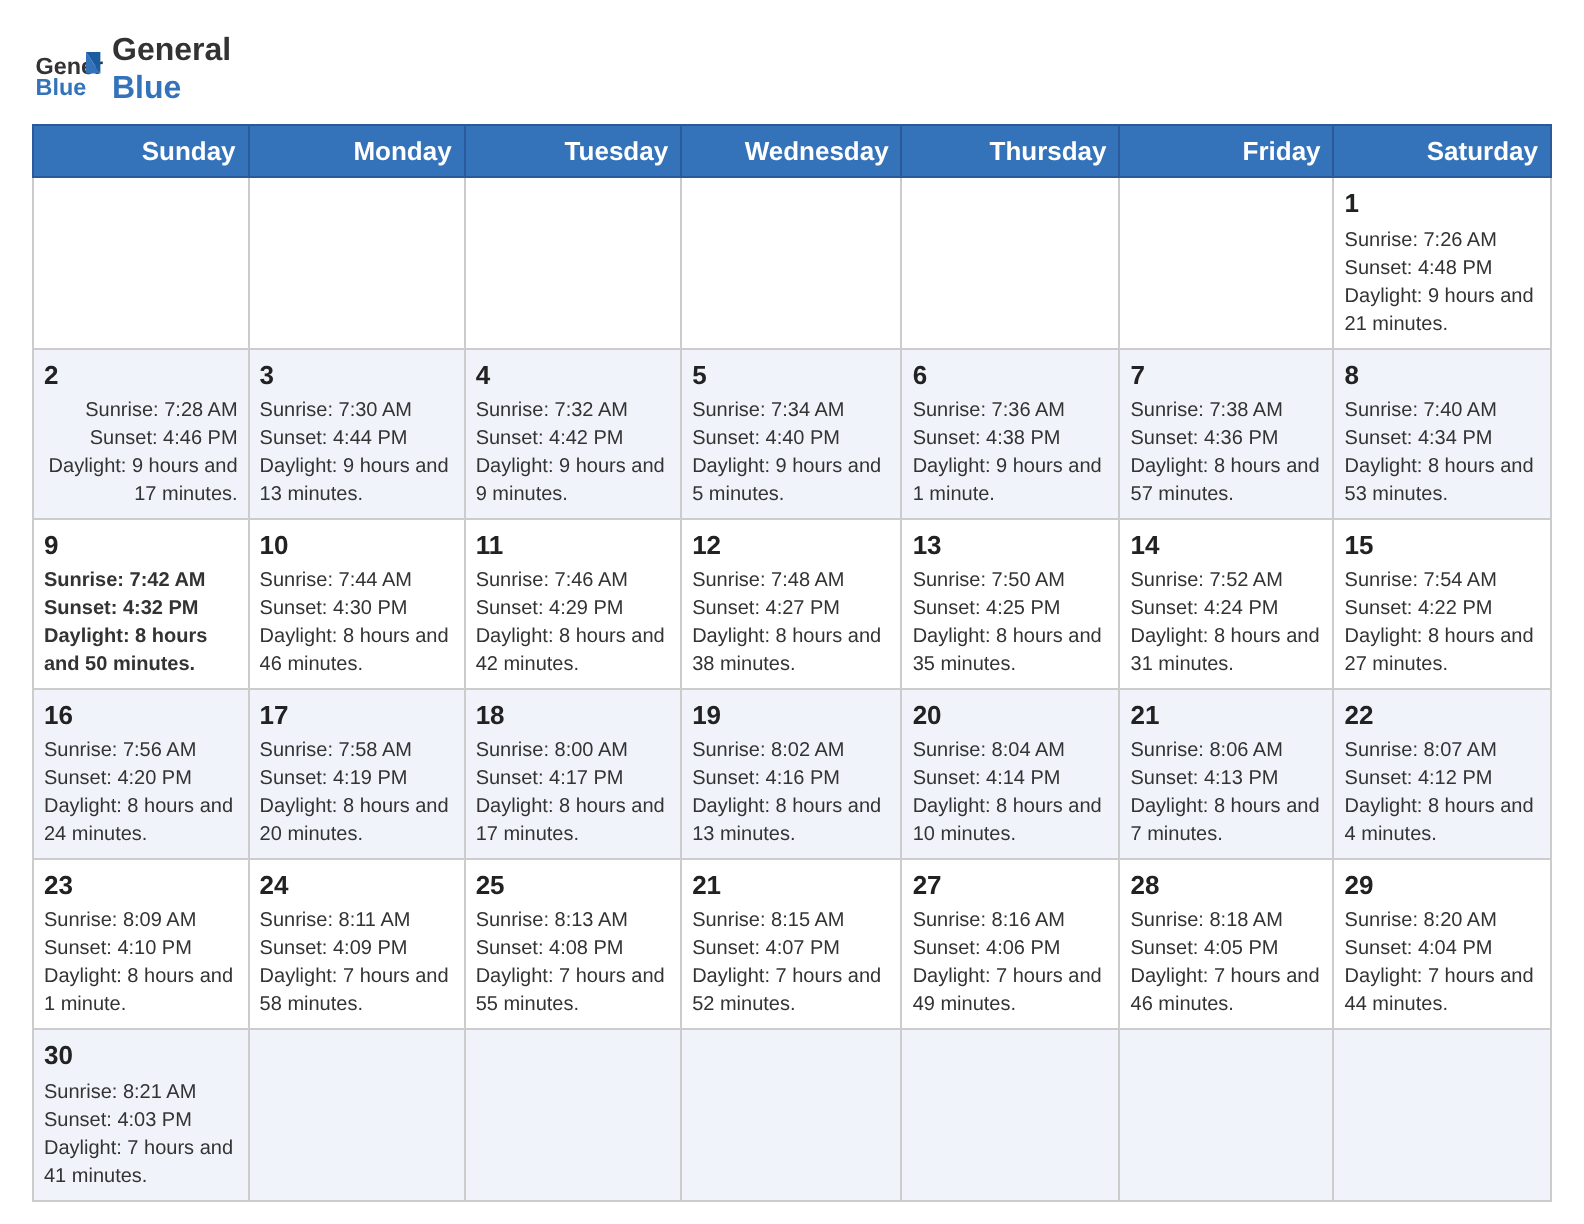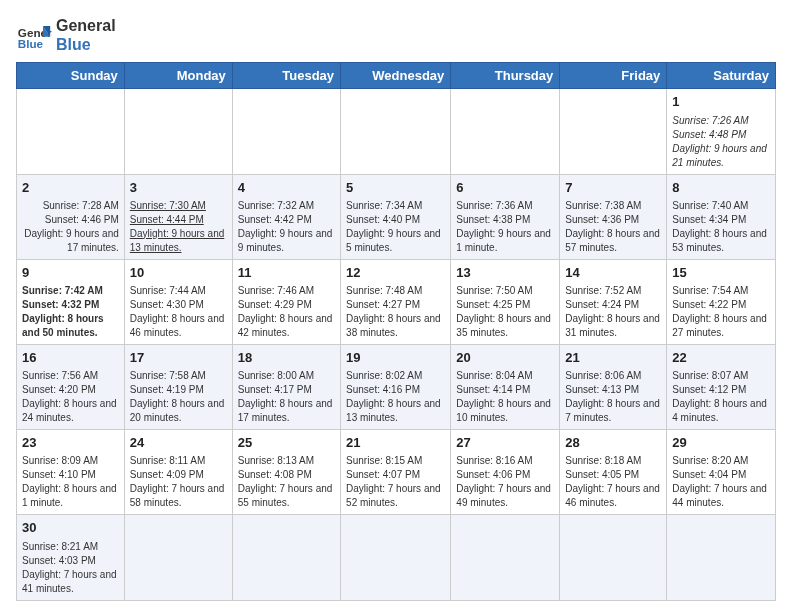--- a/index.html
+++ b/index.html
@@ -117,35 +117,35 @@
   <tbody id="tbody">
       <tr>
         <td class="empty-cell"></td>
         <td class="empty-cell"></td>
         <td class="empty-cell"></td>
         <td class="empty-cell"></td>
         <td class="empty-cell"></td>
         <td class="empty-cell"></td>
         <td>
           <span class="day-num">1</span>
-          <div style="white-space: pre-line; font-style: italic;">Sunrise: 7:26 AM
+          <div style="white-space: pre-line;">Sunrise: 7:26 AM
 Sunset: 4:48 PM
 Daylight: 9 hours and 21 minutes.</div>
         </td>
       </tr>
       <tr>
         <td>
           <span class="day-num">2</span>
           <div style="white-space: pre-line; text-align: right;">Sunrise: 7:28 AM
 Sunset: 4:46 PM
 Daylight: 9 hours and 17 minutes.</div>
         </td>
         <td>
           <span class="day-num">3</span>
-          <div style="white-space: pre-line; text-decoration: underline;">Sunrise: 7:30 AM
+          <div style="white-space: pre-line;">Sunrise: 7:30 AM
 Sunset: 4:44 PM
 Daylight: 9 hours and 13 minutes.</div>
         </td>
         <td>
           <span class="day-num">4</span>
           <div style="white-space: pre-line;">Sunrise: 7:32 AM
 Sunset: 4:42 PM
 Daylight: 9 hours and 9 minutes.</div>
         </td>
         <td>

